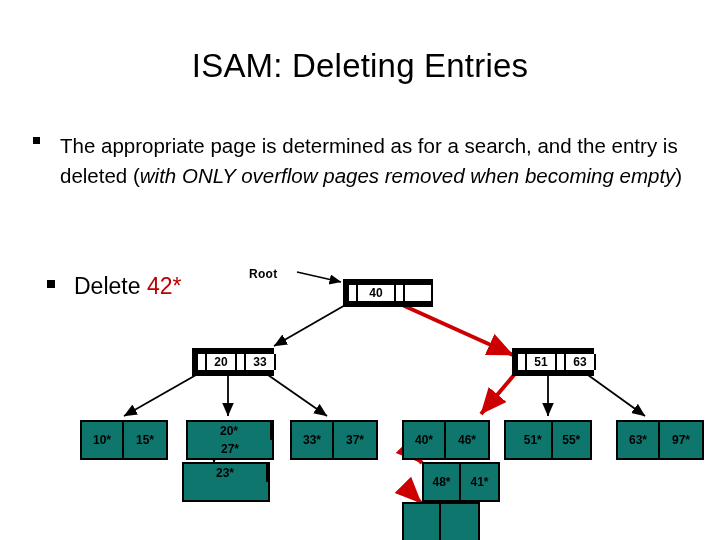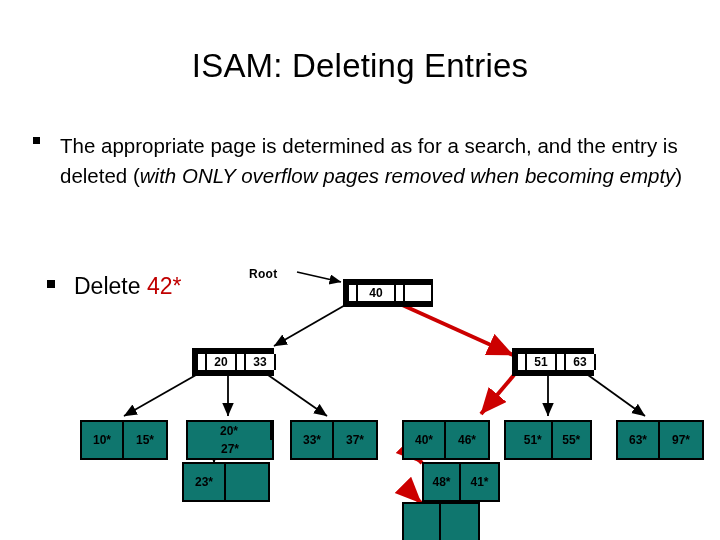--- a/index.html
+++ b/index.html
@@ -237,21 +237,21 @@
   <div class="leaf" style="left:504px; top:420px; width:88px;padding-left:9px;">
     <div class="cell">51*</div>
     <div class="cell">55*</div>
   </div>
 
   <div class="leaf" style="left:616px; top:420px; width:88px;">
     <div class="cell">63*</div>
     <div class="cell">97*</div>
   </div>
 
-  <div class="leaf" style="left:182px; top:462px; width:88px;">
+  <div class="leaf" style="left:182px; top:462px; width:88px;flex-direction:column;">
     <div class="cell">23*</div>
     <div class="cell"></div>
   </div>
 
   <div class="leaf" style="left:422px; top:462px; width:78px;">
     <div class="cell">48*</div>
     <div class="cell">41*</div>
   </div>
 
   <div class="leaf" style="left:402px; top:502px; width:78px;">

